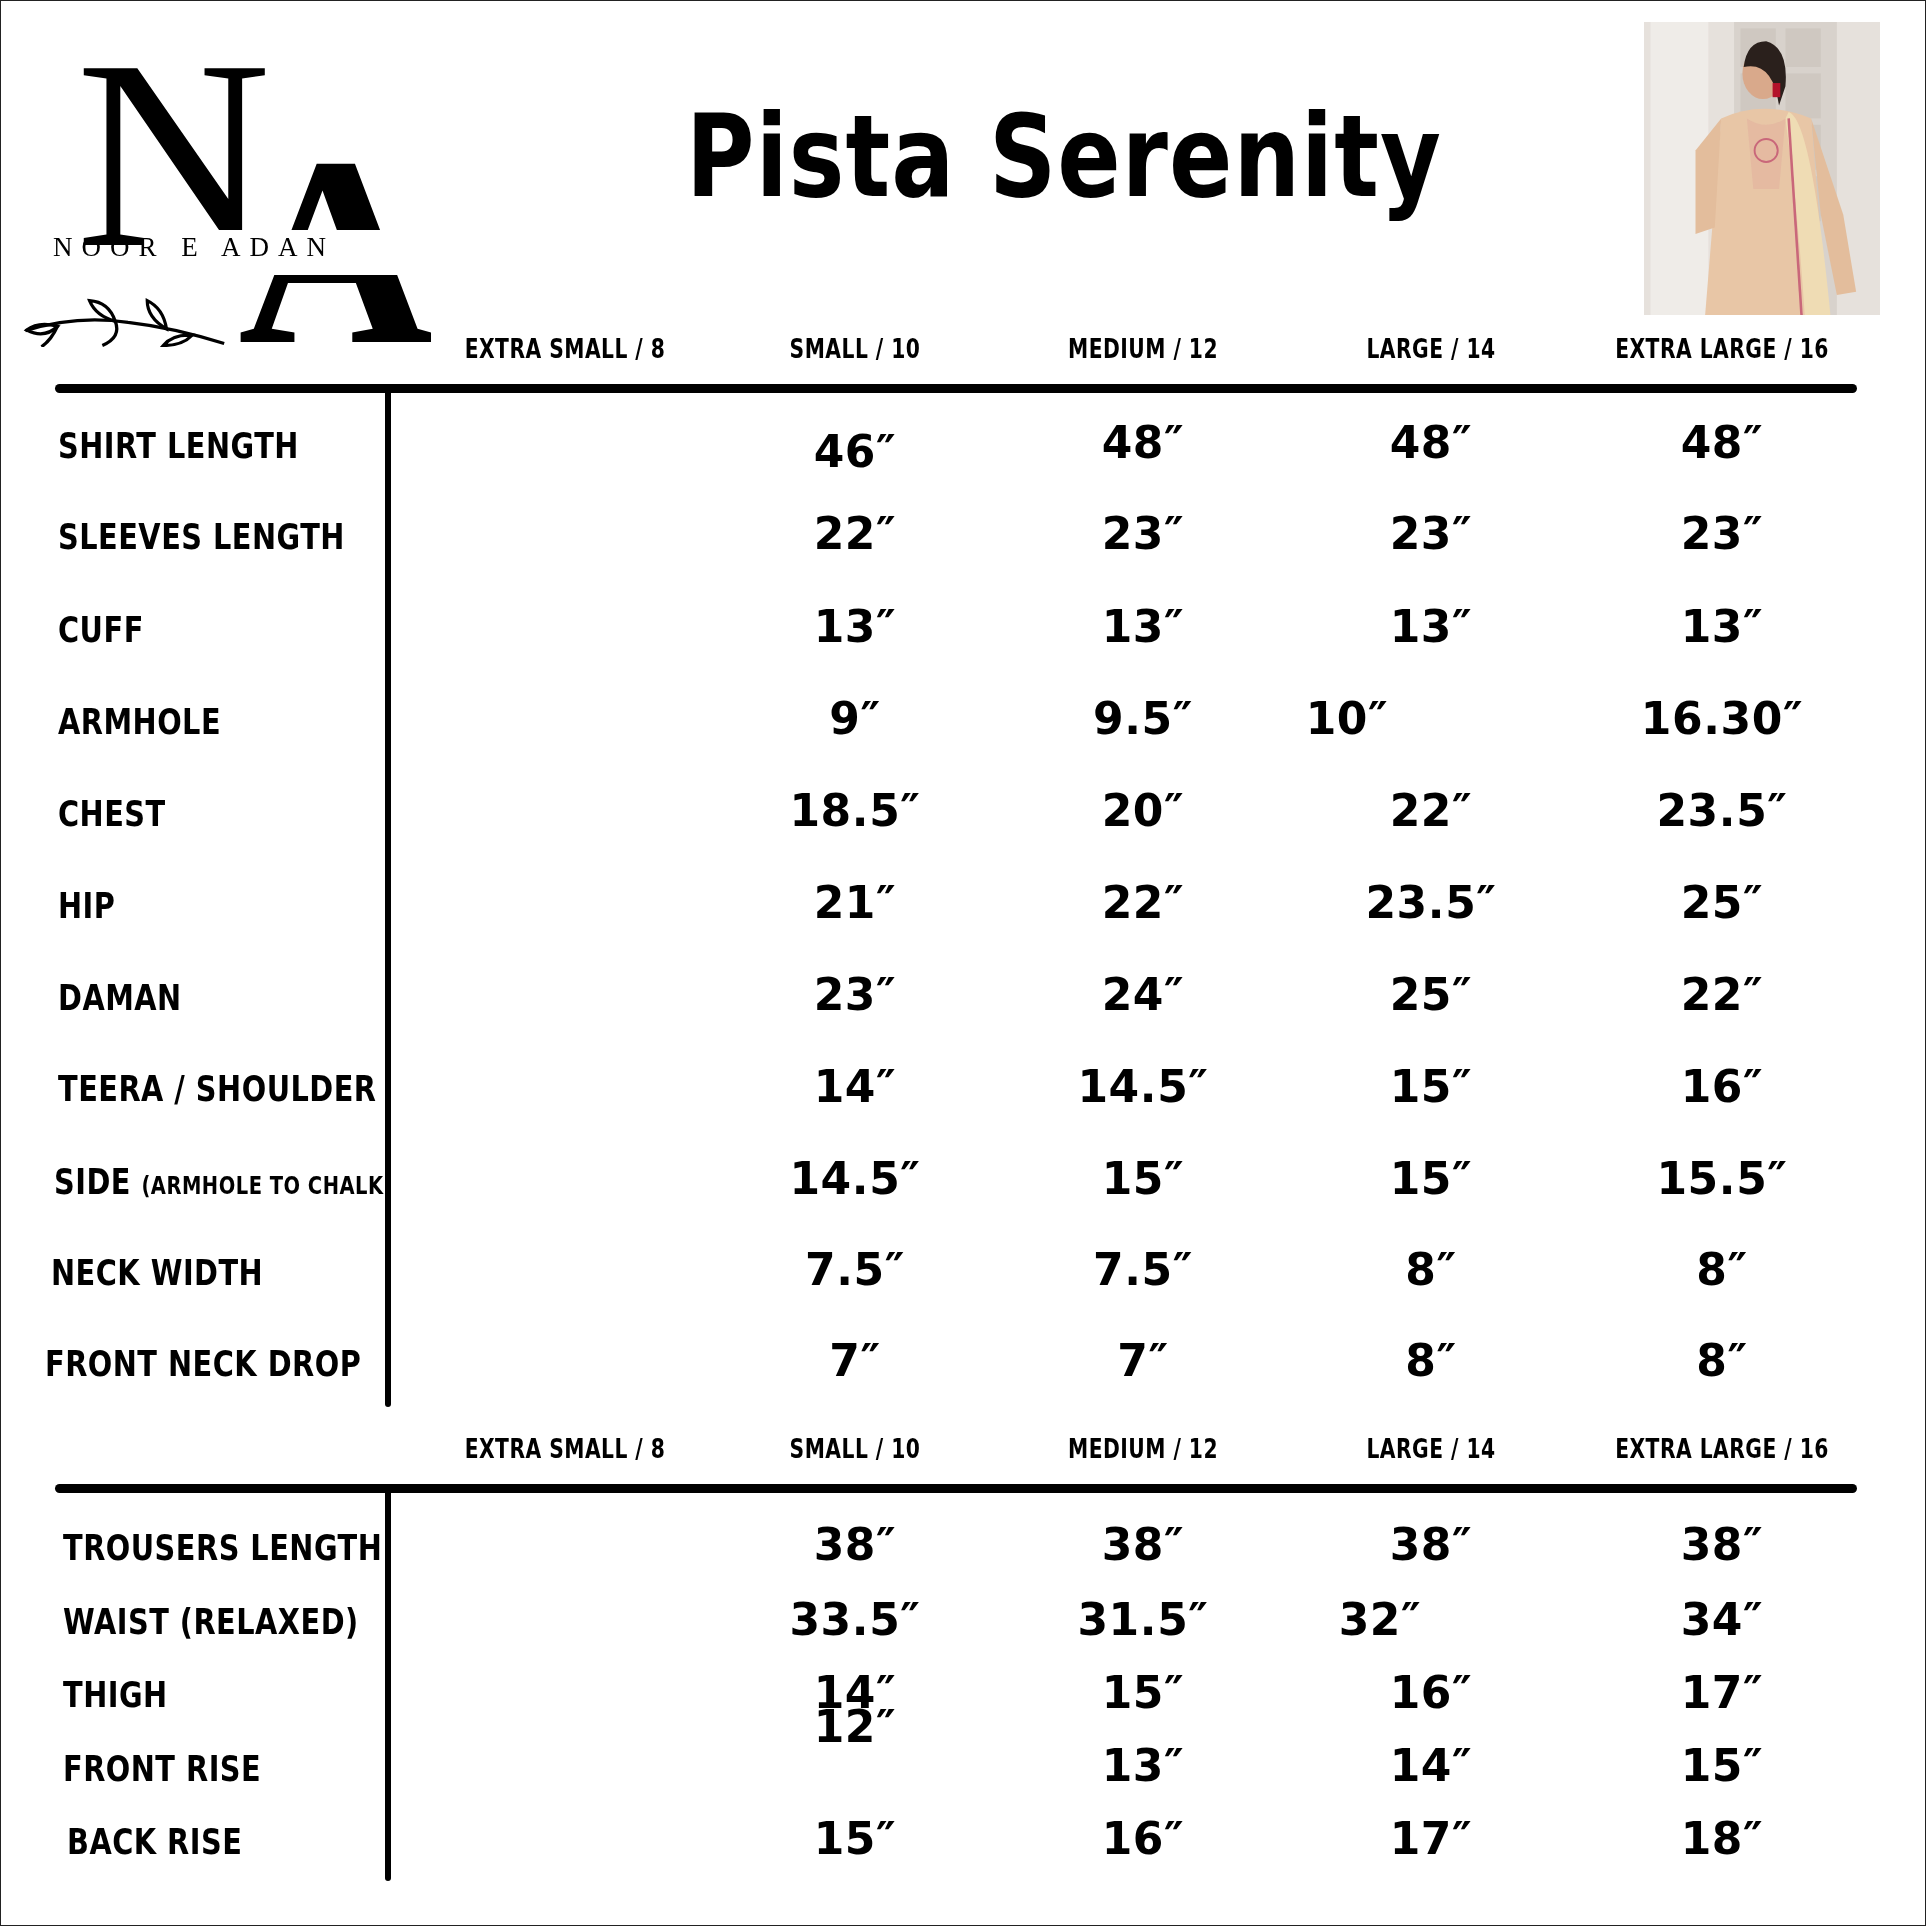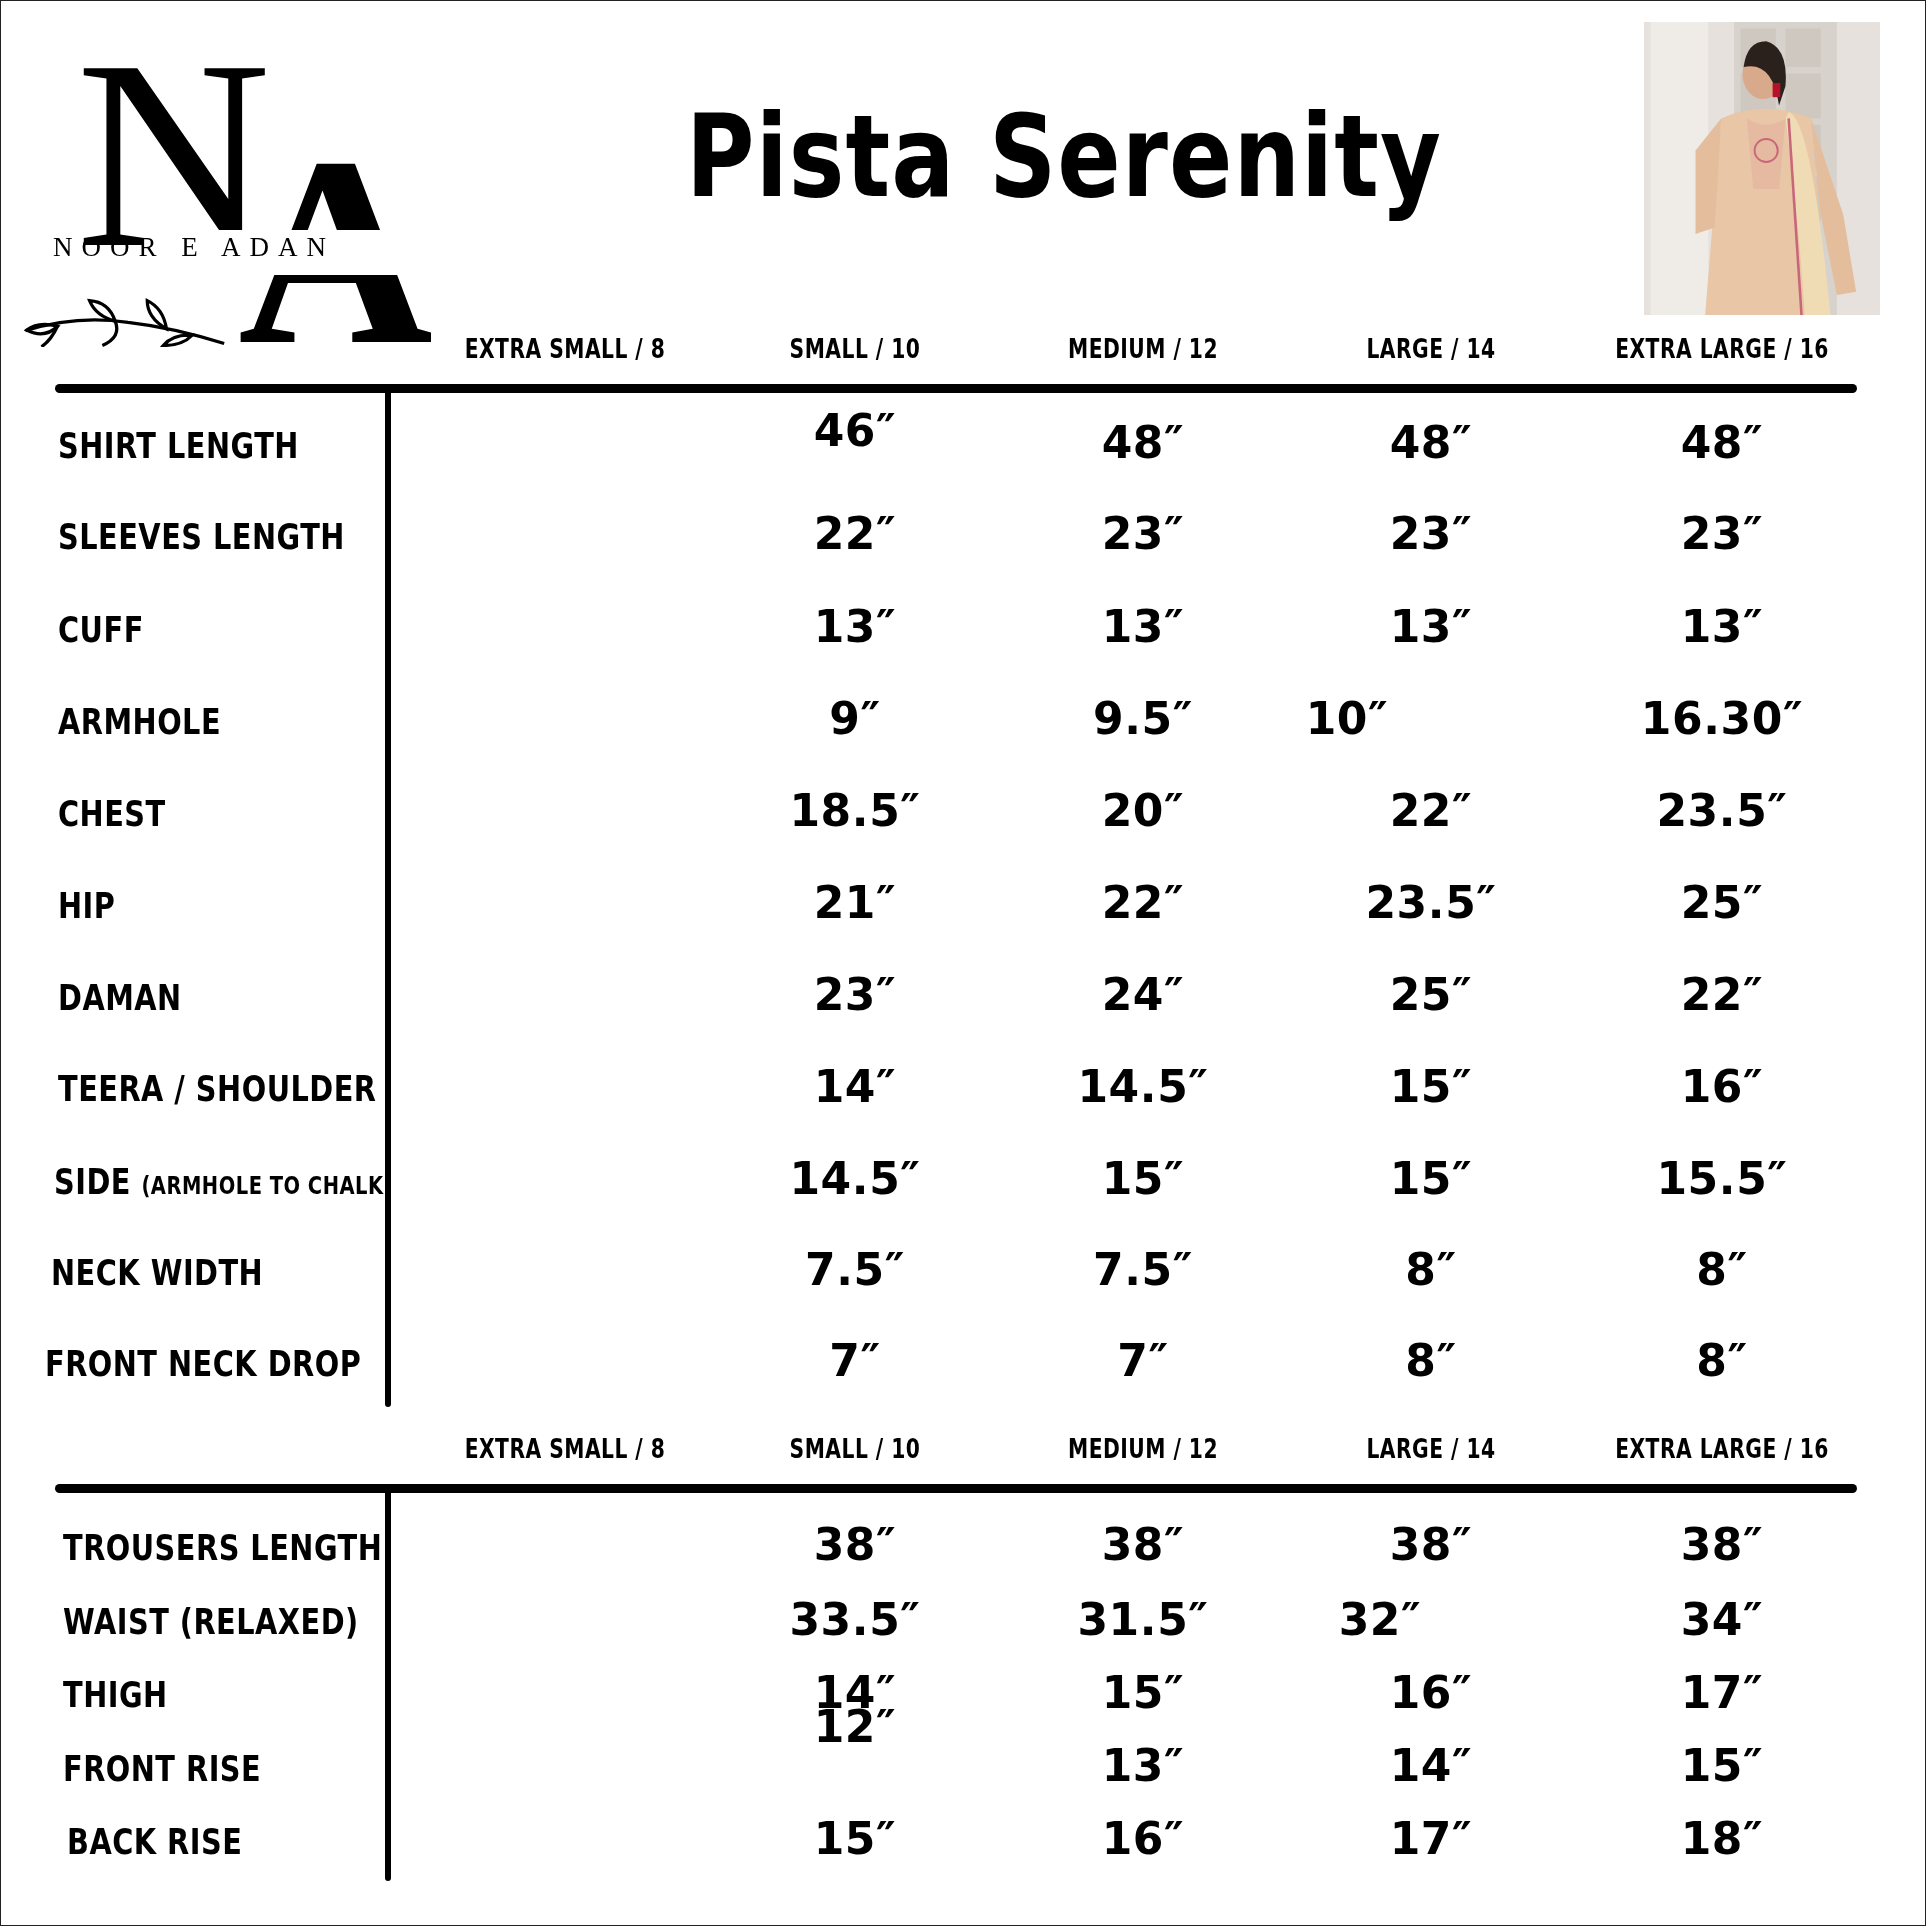--- a/index.html
+++ b/index.html
@@ -75,21 +75,21 @@
   <div class="hdr" style="left:1143px;top:334px">MEDIUM / 12</div>
   <div class="hdr" style="left:1431px;top:334px">LARGE / 14</div>
   <div class="hdr" style="left:1722px;top:334px">EXTRA LARGE / 16</div>
 </div>
 <div class="hline" style="left:55px;top:384px;width:1802px"></div>
 <div class="vline" style="left:385px;top:384px;height:1023px"></div>
 
 <div>
   <div>
     <div class="lbl" style="left:58px;top:425px">SHIRT LENGTH</div>
-    <div class="val" style="left:855px;top:405px">46″</div>
+    <div class="val" style="left:855px;top:426px">46″</div>
     <div class="val" style="left:1143px;top:417px">48″</div>
     <div class="val" style="left:1431px;top:417px">48″</div>
     <div class="val" style="left:1722px;top:417px">48″</div>
   </div>
   <div>
     <div class="lbl" style="left:58px;top:516px">SLEEVES LENGTH</div>
     <div class="val" style="left:855px;top:508px">22″</div>
     <div class="val" style="left:1143px;top:508px">23″</div>
     <div class="val" style="left:1431px;top:508px">23″</div>
     <div class="val" style="left:1722px;top:508px">23″</div>

